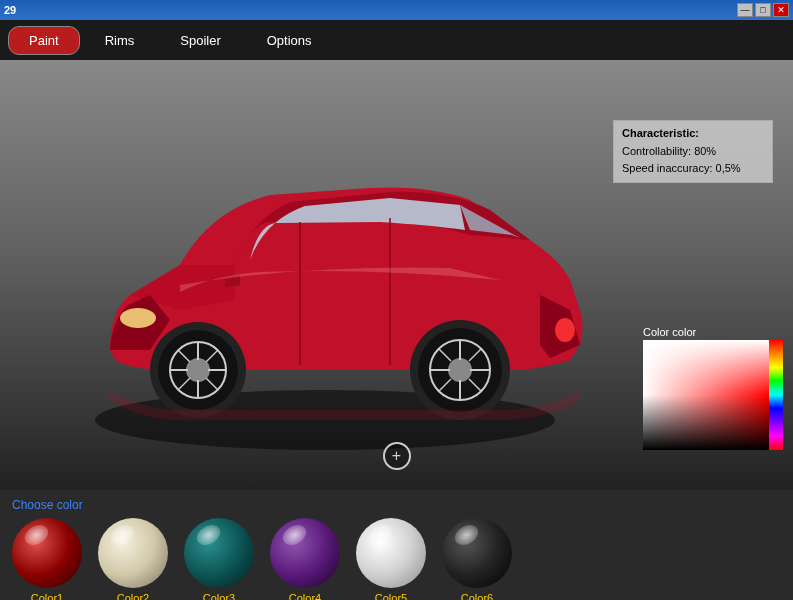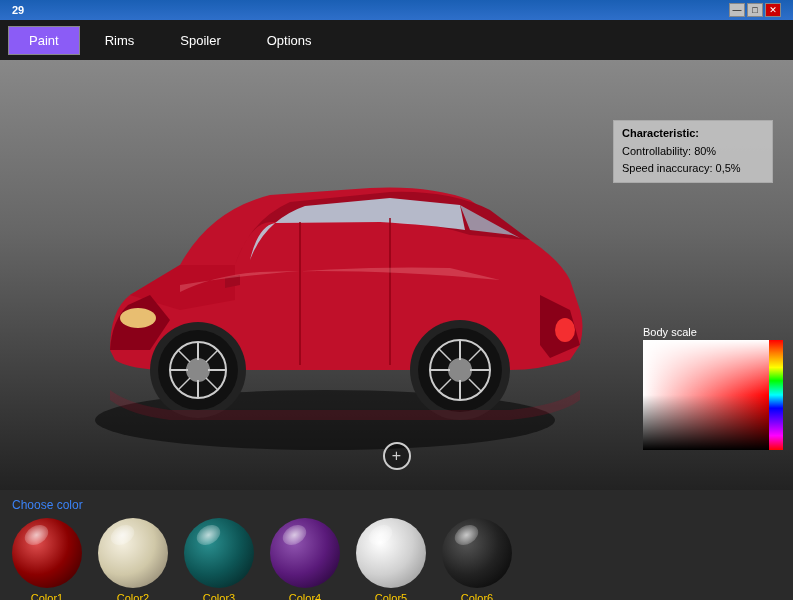--- a/index.html
+++ b/index.html
@@ -13,21 +13,21 @@
     }
 
     
     #titlebar {
       width: 100%;
       height: 20px;
       background: linear-gradient(to bottom, #1a5fb4, #2e6fca);
       display: flex;
       align-items: center;
       justify-content: space-between;
-      padding: 0 12px;
+      padding: 0 4px;
     }
     #titlebar-title {
       color: white;
       font-size: 11px;
       font-weight: bold;
     }
     #titlebar-buttons {
       display: flex;
       gap: 2px;
     }
@@ -58,21 +58,22 @@
     }
     .menu-item {
       color: white;
       padding: 6px 20px;
       font-size: 13px;
       cursor: pointer;
       border: 1px solid transparent;
     }
     .menu-item.active {
       border-color: #888;
-      background: #8b5cf6;
+      background: #b91c1c;
+      border-radius: 11px;
     }
 
     
     #info-panel {
       position: absolute;
       top: 60px;
       right: 20px;
       background: rgba(200,200,200,0.85);
       border: 1px solid #aaa;
       padding: 4px 8px;
@@ -316,21 +317,21 @@
 
       <path d="M 130,175 Q 250,155 400,158 L 450,170 Q 320,158 210,162 Q 165,165 130,182 Z" fill="rgba(255,180,180,0.25)"></path>
 
       <path d="M 60,280 Q 80,295 120,300 L 460,300 Q 510,295 530,280 L 530,290 Q 510,305 460,310 L 120,310 Q 80,305 60,290 Z" fill="rgba(180,10,40,0.2)"></path>
     </svg>
   </div>
 
   <div id="zoom-icon">+</div>
 
   <div id="color-scale">
-    <div id="color-scale-title">Body scale</div>
+    <div id="color-scale-title">Color color</div>
     <div id="color-scale-box">
       <div id="gradient-main"></div>
       <div id="gradient-hue"></div>
     </div>
   </div>
 
 </div>
 
 <div id="bottom-panel">
   <div id="choose-color-label">Choose color</div>

